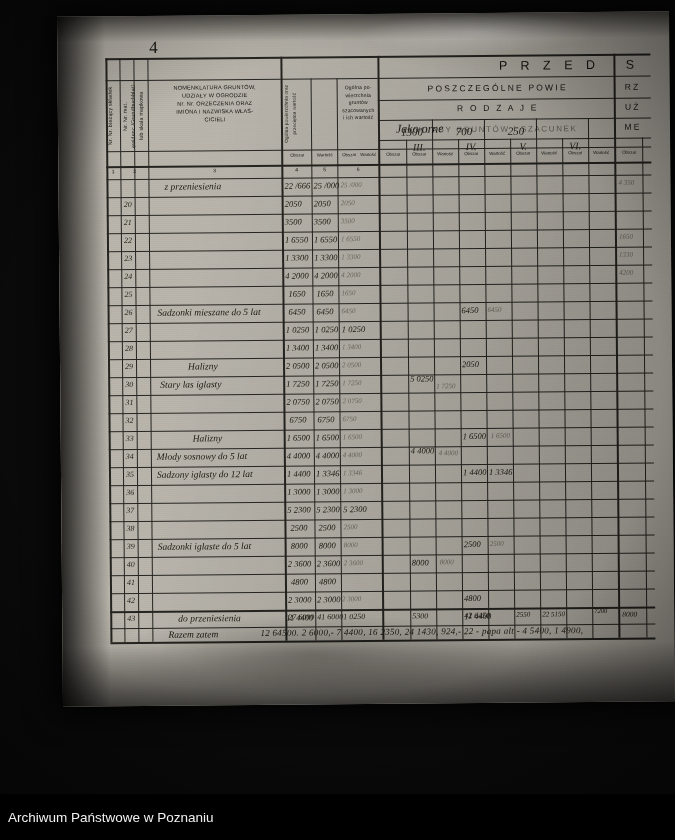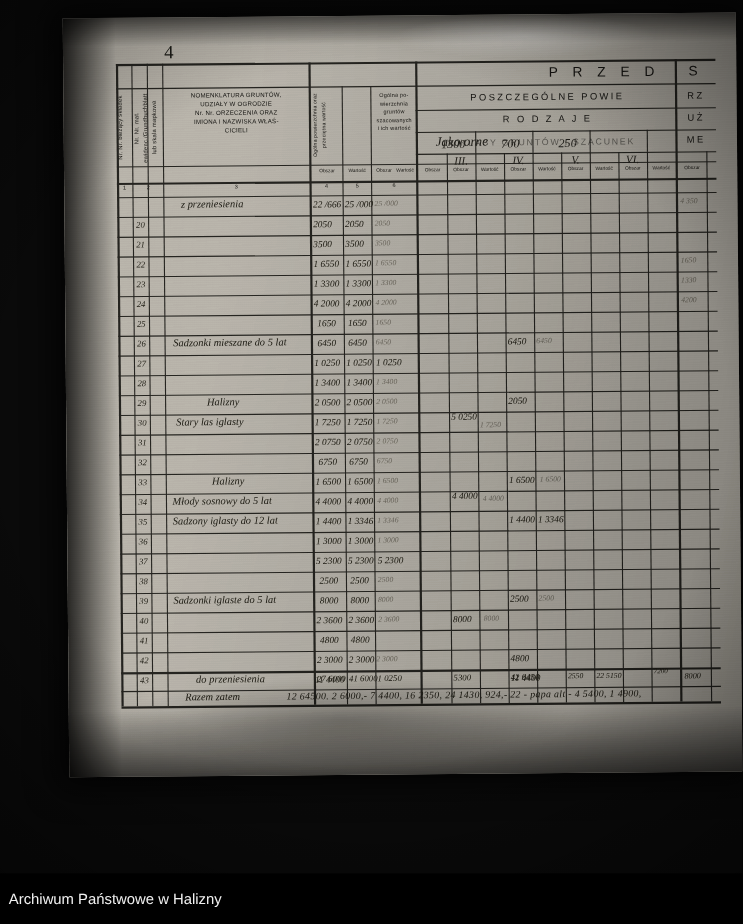--- a/index.html
+++ b/index.html
@@ -380,16 +380,16 @@
 
     </div>
 
     <div class="smudge" style="left:300px;top:0px;width:240px;height:40px;background:radial-gradient(ellipse,rgba(255,255,255,.35),rgba(255,255,255,0) 70%);"></div>
     <div class="smudge" style="left:40px;top:600px;width:420px;height:80px;background:radial-gradient(ellipse,rgba(0,0,0,.28),rgba(0,0,0,0) 70%);"></div>
   </div>
 
   <div class="vignette"></div>
 
   <div class="archive">
-    <span>Archiwum Państwowe w Halizny</span>
+    <span>Archiwum Państwowe w Poznaniu</span>
   </div>
 
 </div>
 
 </body></html>

